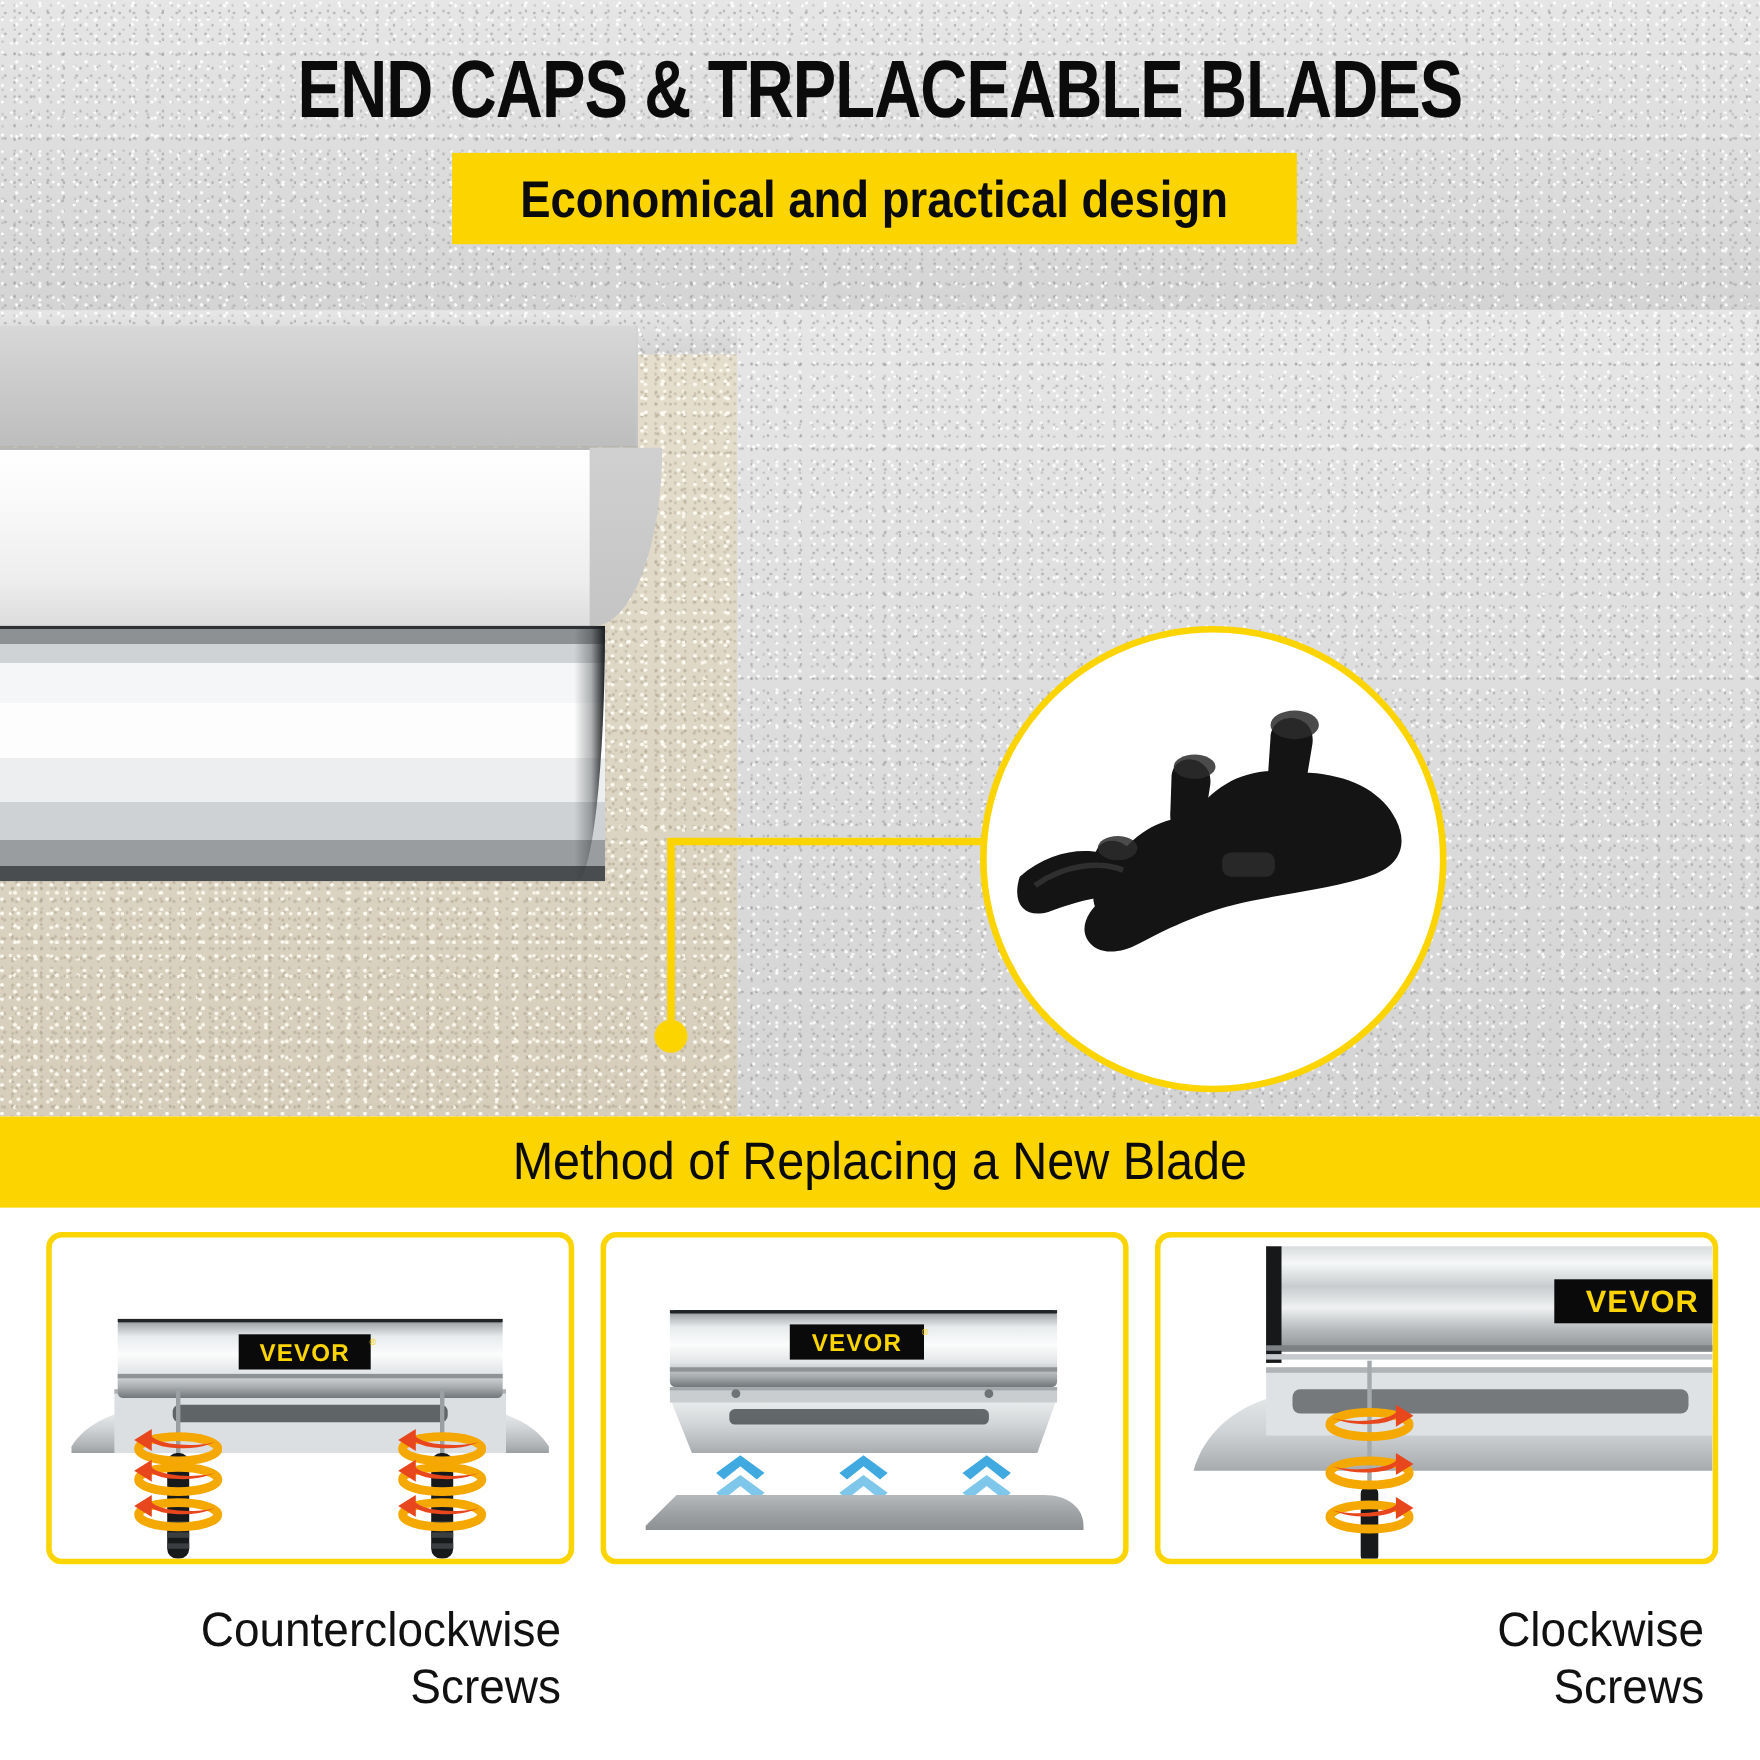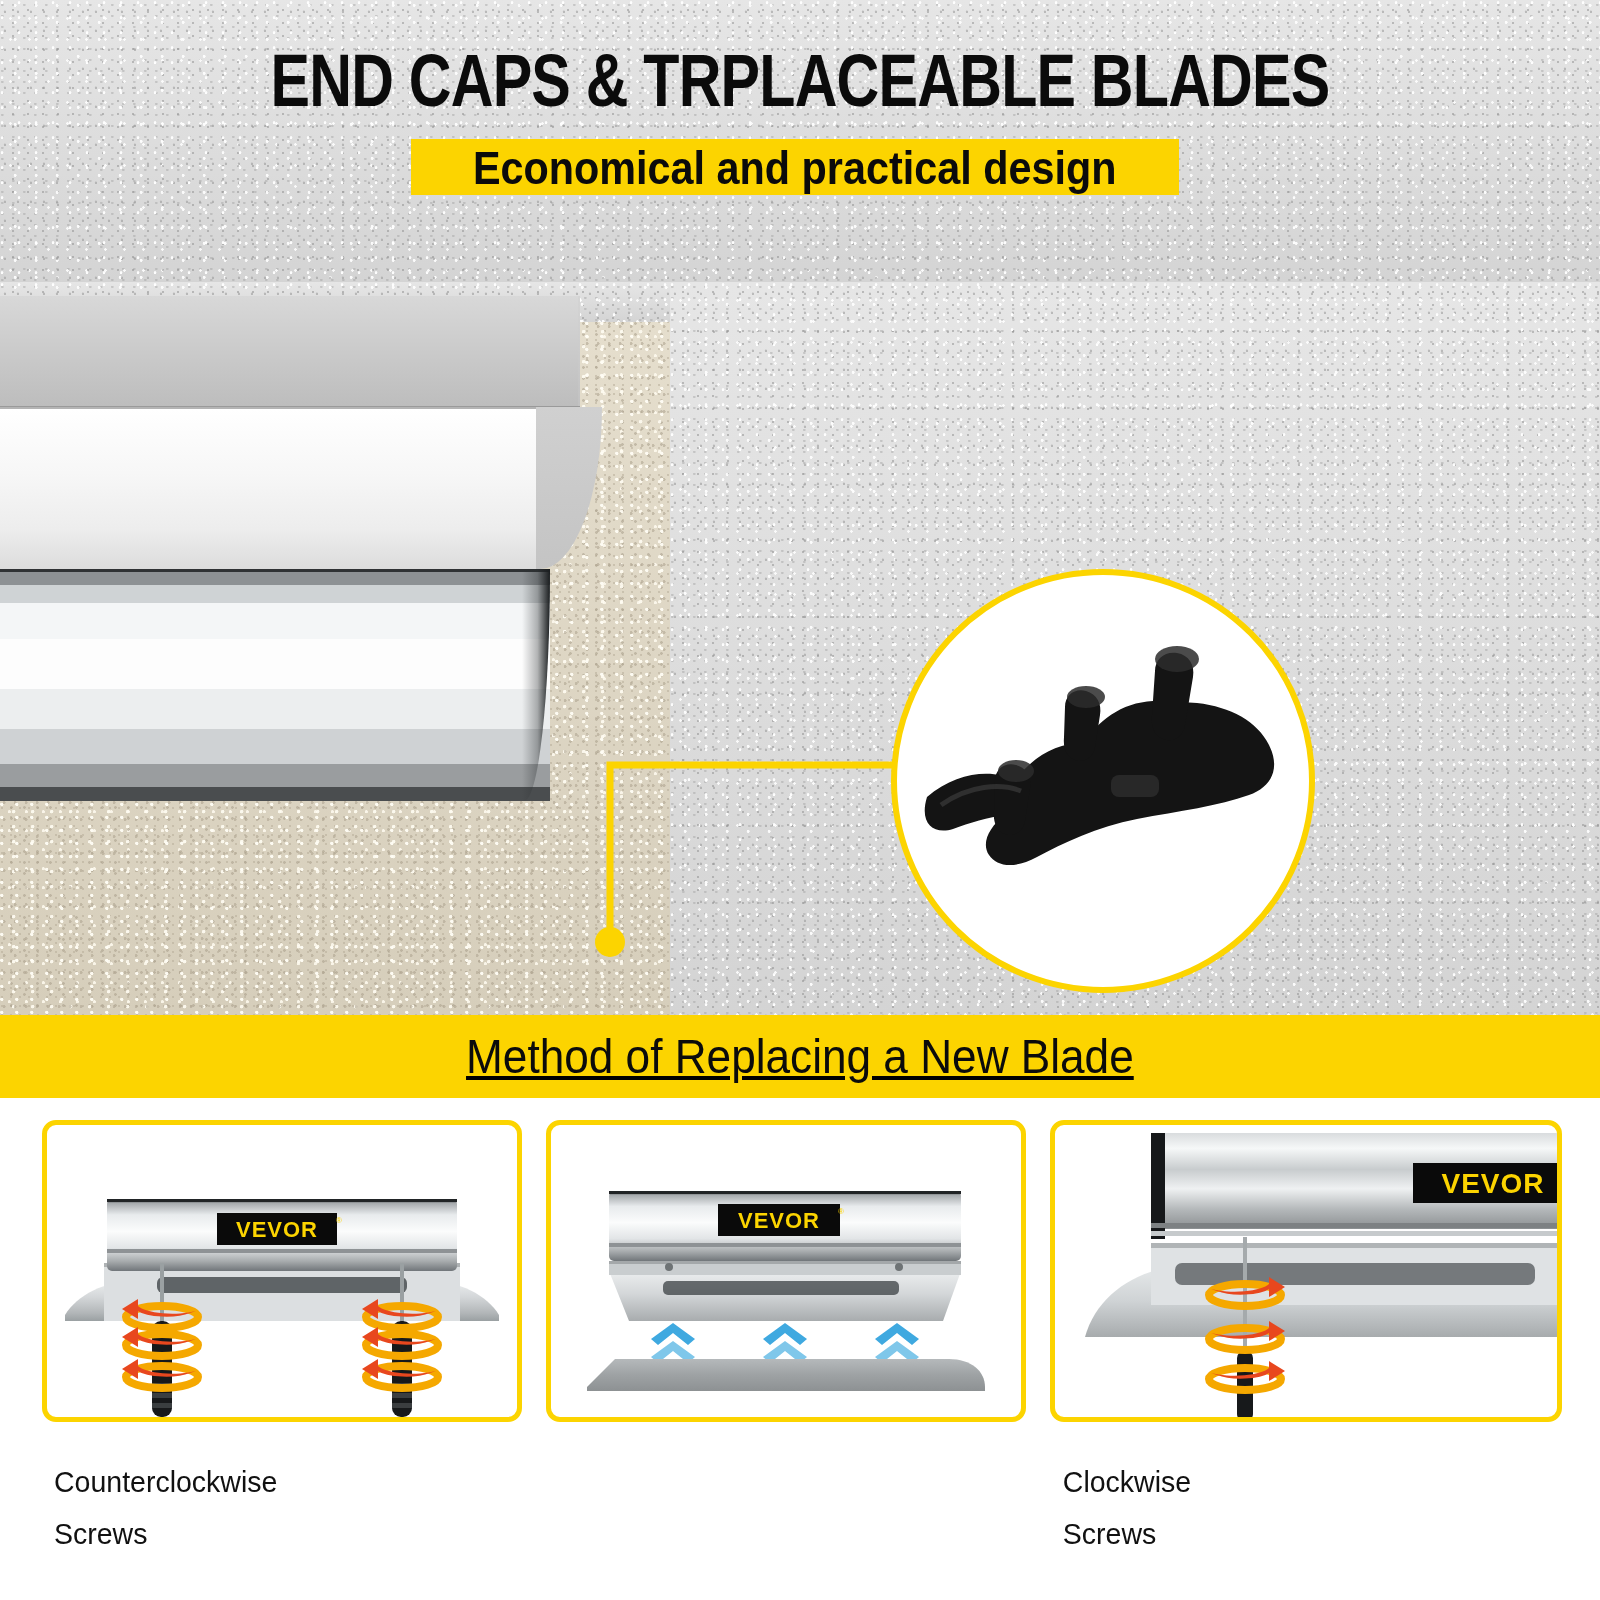--- a/index.html
+++ b/index.html
@@ -39,21 +39,21 @@
 
   
   #header{position:absolute;left:0;top:0;width:1600px;height:282px;overflow:hidden;}
   #title{
     position:absolute;left:0;top:44px;width:1600px;text-align:center;
     font-family:"Liberation Sans Narrow","Liberation Sans",sans-serif;
     font-weight:700;font-size:74px;line-height:74px;letter-spacing:-1px;
     color:#0b0b0b;transform:scaleX(.80);transform-origin:50% 50%;white-space:nowrap;
   }
   #subtitle-box{
-    position:absolute;left:411px;top:139px;width:768px;height:56px;
+    position:absolute;left:411px;top:139px;width:768px;height:83px;
     background:#FCD400;display:flex;align-items:center;justify-content:center;
   }
   #subtitle{
     font-family:"Liberation Sans Narrow","Liberation Sans",sans-serif;
     font-weight:700;font-size:47px;line-height:47px;color:#0b0b0b;
     transform:scaleX(.88);white-space:nowrap;
   }
 
   
   #hero{position:absolute;left:0;top:282px;width:1600px;height:733px;overflow:hidden;}
@@ -104,43 +104,43 @@
   #circle{
     position:absolute;left:891px;top:287px;width:424px;height:424px;
     border-radius:50%;background:#ffffff;border:6px solid #FCD400;
     overflow:hidden;box-sizing:border-box;
   }
   #endcap{position:absolute;left:0;top:0;width:412px;height:412px;}
 
   
   #band{
     position:absolute;left:0;top:1015px;width:1600px;height:83px;background:#FCD400;
-    display:flex;align-items:center;justify-content:center;text-decoration:underline;
+    display:flex;align-items:center;justify-content:center;
   }
   #band-text{
     font-family:"Liberation Sans Narrow","Liberation Sans",sans-serif;
     font-weight:400;font-size:48px;line-height:48px;color:#0b0b0b;white-space:nowrap;
     transform:scaleX(.92);
   }
 
   
   #steps{position:absolute;left:0;top:1098px;width:1600px;height:502px;background:#fff;}
   .step{position:absolute;top:22px;width:480px;}
   .step.s1{left:42px;}
   .step.s2{left:546px;}
   .step.s3{left:1050px;}
   .step.s3 .panel{width:512px;}
   .panel{
     position:relative;width:480px;height:302px;border:5px solid #FCD400;border-radius:14px;
     background:#fff;overflow:hidden;box-sizing:border-box;text-align:right;
   }
   .step-cap{
-    margin-top:34px;text-align:left;
+    margin-top:34px;text-align:right;
     font-family:"Liberation Sans Narrow","Liberation Sans",sans-serif;
-    font-weight:400;font-size:30px;line-height:52px;color:#111;
+    font-weight:400;font-size:44px;line-height:52px;color:#111;
   }
   .step.s3 .step-cap{width:512px;}
   .step-cap span{display:block;transform:scaleX(.95);}
 </style>
 </head>
 <body>
 
 <div id="page">
 
   <div id="header">

